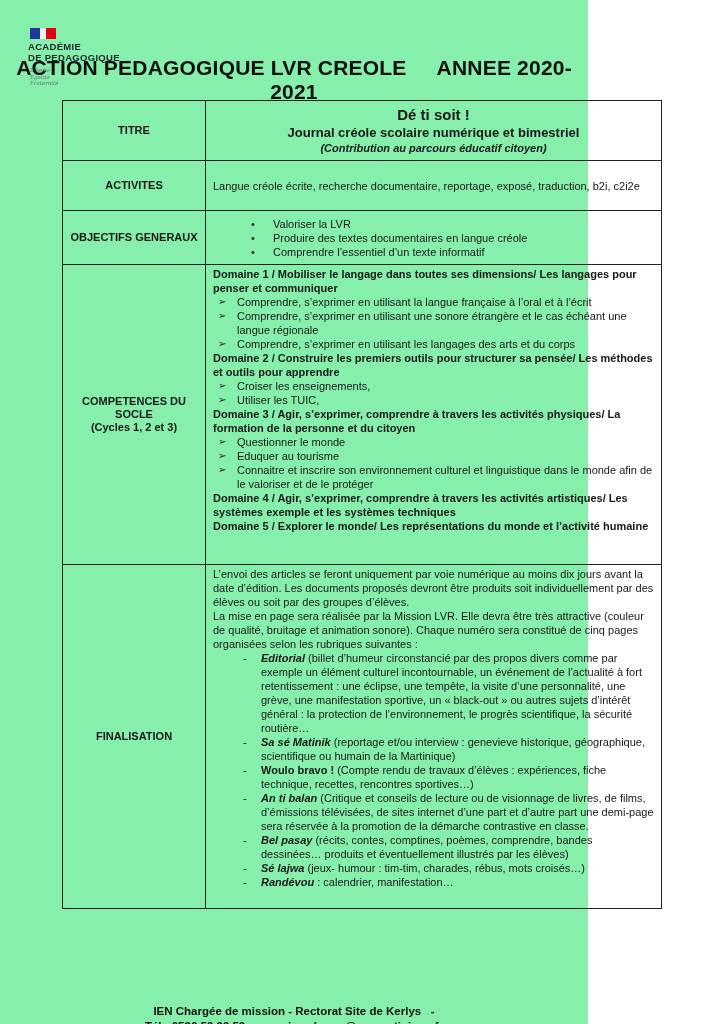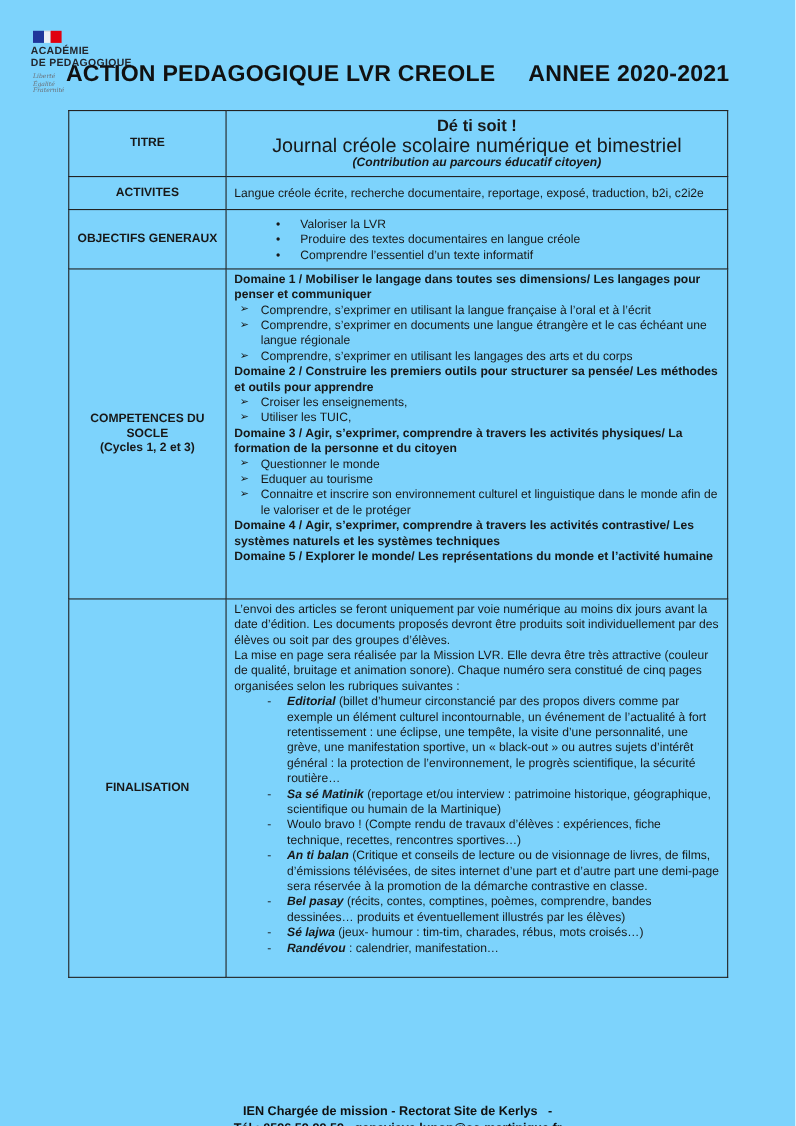--- a/index.html
+++ b/index.html
@@ -4,64 +4,64 @@
 <style>
   * { margin:0; padding:0; box-sizing:border-box; }
   html,body { background:#ffffff; }
   body {
     width:724px; height:1024px;
     font-family:"Liberation Sans", sans-serif;
     color:#181818;
     position:relative;
     overflow:hidden;
   }
-  .page { position:relative; width:723px; height:1024px; background:#7dd3fc; }
+  .page { position:relative; width:588px; height:1024px; background:#86efac; }
 
   
   .logo { position:absolute; left:28px; top:28px; width:110px; }
   .flag { display:flex; width:27px; height:11px; margin-left:2px; margin-bottom:3px; }
   .flag .fb { width:10px; }
   .flag .fw { width:6px; background:#eceff4; border-top:1px solid #d8dce2; }
   .flag .fr { width:10px; }
   .acad-name { font-weight:bold; font-size:9.5px; line-height:10.5px; letter-spacing:.3px; color:#23272e; }
   .motto { margin-top:4px; margin-left:2px; font-family:"DejaVu Serif", serif; font-style:italic;
            font-size:5.5px; line-height:6.5px; color:#6a6f76; }
 
   .doc-title { position:absolute; top:56px; left:0; right:0; text-align:center;
                font-weight:bold; font-size:21px; letter-spacing:.2px; color:#111; }
   .doc-title .gap { display:inline-block; width:30px; }
 
   
   table.sheet { position:absolute; left:62px; top:100px; width:600px;
                 border-collapse:collapse; table-layout:fixed; }
   table.sheet td { border:1.5px solid #222; vertical-align:middle; }
-  td.lbl { width:143px; text-align:center; font-weight:bold; font-size:11px; line-height:13px; padding:8px 4px; }
+  td.lbl { width:143px; text-align:center; font-weight:bold; font-size:11px; line-height:13px; padding:18px 4px; }
   td.cnt { font-size:11px; line-height:14px; padding:2px 7px; }
   td.lbl.top { vertical-align:top; padding-top:4px; }
 
   .c-center { text-align:center; }
   .t1 { font-weight:bold; font-size:15px; line-height:18px; }
-  .t2 { font-weight:normal; font-size:18px; line-height:17px; }
+  .t2 { font-weight:bold; font-size:13px; line-height:17px; }
   .t3 { font-weight:bold; font-size:11px; line-height:14px;font-style:italic; }
 
   
   .bullet-item { display:flex; padding-left:38px; }
   .bullet-item .mk { flex:0 0 22px; font-size:11px; }
 
   
   .dom-head { font-weight:bold; }
   .dom-num { }
   .arrow-item { display:flex; padding-left:5px; }
   .arrow-item .mk { flex:0 0 19px; font-size:10px; }
 
   
   .rub-item { display:flex; padding-left:30px; }
   .rub-item .mk { flex:0 0 18px; }
   .rub-name { font-weight:bold; font-style:italic; }
-  .rub-name.plain { font-weight:normal; font-style:normal; }
+  .rub-name.plain { font-weight:bold; font-style:normal; }
 
   
   .footer { position:absolute; left:0; right:0; top:1004px; text-align:center;
             font-weight:bold; font-size:11.5px; line-height:15px; color:#111; }
   .footer div { white-space:pre; }
 </style>
 </head>
 <body>
 
 <div class="page">
@@ -132,21 +132,21 @@
 
         <div class="dom-head">
           <span class="dom-num">Domaine 1</span> <span>/ Mobiliser le langage dans toutes ses dimensions/ Les langages pour penser et communiquer</span>
         </div>
         <div class="arrow-item">
           <span class="mk">➢</span>
           <span>Comprendre, s’exprimer en utilisant la langue française à l’oral et à l’écrit</span>
         </div>
         <div class="arrow-item">
           <span class="mk">➢</span>
-          <span>Comprendre, s’exprimer en documents une langue étrangère et le cas échéant une langue régionale</span>
+          <span>Comprendre, s’exprimer en utilisant une sonore étrangère et le cas échéant une langue régionale</span>
         </div>
         <div class="arrow-item">
           <span class="mk">➢</span>
           <span>Comprendre, s’exprimer en utilisant les langages des arts et du corps</span>
         </div>
 
         <div class="dom-head">
           <span class="dom-num">Domaine 2</span> <span>/ Construire les premiers outils pour structurer sa pensée/ Les méthodes et outils pour apprendre</span>
         </div>
         <div class="arrow-item">
@@ -168,41 +168,41 @@
         <div class="arrow-item">
           <span class="mk">➢</span>
           <span>Eduquer au tourisme</span>
         </div>
         <div class="arrow-item">
           <span class="mk">➢</span>
           <span>Connaitre et inscrire son environnement culturel et linguistique dans le monde afin de le valoriser et de le protéger</span>
         </div>
 
         <div class="dom-head">
-          <span class="dom-num">Domaine 4</span> <span>/ Agir, s’exprimer, comprendre à travers les activités contrastive/ Les systèmes naturels et les systèmes techniques</span>
+          <span class="dom-num">Domaine 4</span> <span>/ Agir, s’exprimer, comprendre à travers les activités artistiques/ Les systèmes exemple et les systèmes techniques</span>
         </div>
 
         <div class="dom-head">
           <span class="dom-num">Domaine 5</span> <span>/ Explorer le monde/ Les représentations du monde et l’activité humaine</span>
         </div>
       </td>
     </tr>
 
     <tr>
       <td class="lbl" style="height:344px;">FINALISATION</td>
       <td class="cnt" style="vertical-align:top;">
         <div>L’envoi des articles se feront uniquement par voie numérique au moins dix jours avant la date d’édition. Les documents proposés devront être produits soit individuellement par des élèves ou soit par des groupes d’élèves.</div>
         <div>La mise en page sera réalisée par la Mission LVR. Elle devra être très attractive (couleur de qualité, bruitage et animation sonore). Chaque numéro sera constitué de cinq pages organisées selon les rubriques suivantes :</div>
         <div class="rub-item">
           <span class="mk">-</span>
           <span><span class="rub-name">Editorial</span> <span>(billet d’humeur circonstancié par des propos divers comme par exemple un élément culturel incontournable, un événement de l’actualité à fort retentissement : une éclipse, une tempête, la visite d’une personnalité, une grève, une manifestation sportive, un « black-out » ou autres sujets d’intérêt général : la protection de l’environnement, le progrès scientifique, la sécurité routière…</span></span>
         </div>
         <div class="rub-item">
           <span class="mk">-</span>
-          <span><span class="rub-name">Sa sé Matinik</span> <span>(reportage et/ou interview : patrimoine historique, géographique, scientifique ou humain de la Martinique)</span></span>
+          <span><span class="rub-name">Sa sé Matinik</span> <span>(reportage et/ou interview : genevieve historique, géographique, scientifique ou humain de la Martinique)</span></span>
         </div>
         <div class="rub-item">
           <span class="mk">-</span>
           <span><span class="rub-name plain">Woulo bravo !</span> <span>(Compte rendu de travaux d’élèves : expériences, fiche technique, recettes, rencontres sportives…)</span></span>
         </div>
         <div class="rub-item">
           <span class="mk">-</span>
           <span><span class="rub-name">An ti balan</span> <span>(Critique et conseils de lecture ou de visionnage de livres, de films, d’émissions télévisées, de sites internet d’une part et d’autre part une demi-page sera réservée à la promotion de la démarche contrastive en classe.</span></span>
         </div>
         <div class="rub-item">

